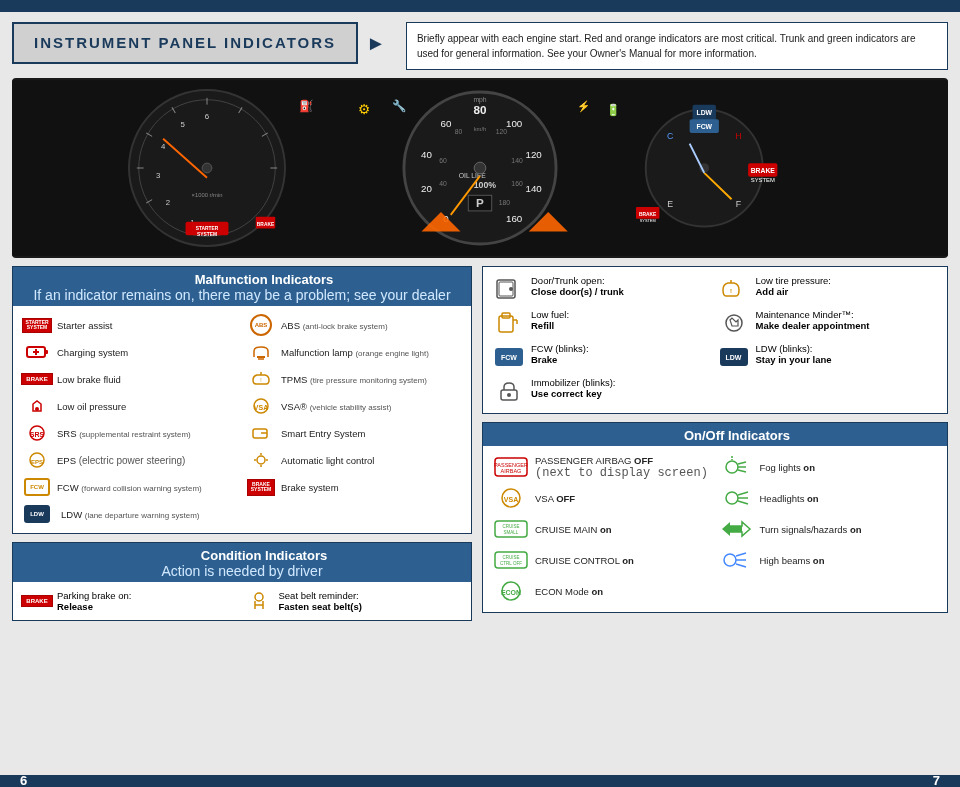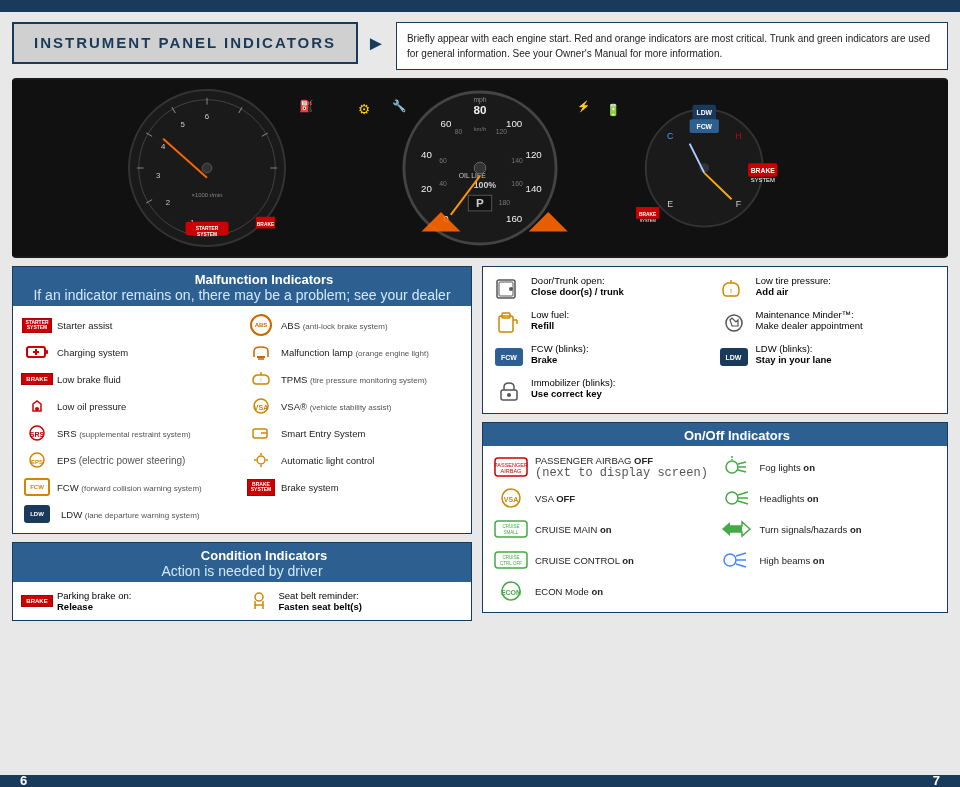--- a/index.html
+++ b/index.html
@@ -54,21 +54,21 @@
       left: 0;
       right: 0;
       bottom: 12px;
       background: #e8e8e8;
       padding: 10px 12px;
     }
 
     
     .top-section {
       display: flex;
-      gap: 10px;
+      gap: 20px;
       margin-bottom: 8px;
       align-items: flex-start;
     }
 
     .title-box {
       background: #d0d0d0;
       border: 2px solid #1a3a5c;
       padding: 10px 20px;
       flex: 0 0 auto;
     }
@@ -659,21 +659,21 @@
 
             <div class="notif-item">
               <div class="notif-icon">
                 <svg width="32" height="26">
                     <circle cx="16" cy="13" r="8" fill="none" stroke="#555" stroke-width="1.5"></circle>
                     <path d="M12,10 L14,8 L18,12 L20,10 L20,16 L14,16 Z" fill="none" stroke="#555" stroke-width="1.2"></path>
                   </svg>
               </div>
               <div class="notif-text">
                 <div>Maintenance Minder™:</div>
-                <div style="font-weight:normal;">Make dealer appointment</div>
+                <div style="font-weight:bold;">Make dealer appointment</div>
               </div>
             </div>
 
             <div class="notif-item">
               <div class="notif-icon">
                 <div style="border:2px solid #2d6090;border-radius:3px;width:28px;height:18px;display:flex;align-items:center;justify-content:center;background:#2d6090;">
                   <span style="font-size:7px;font-weight:bold;color:white;">FCW</span>
                 </div>
               </div>
               <div class="notif-text">

